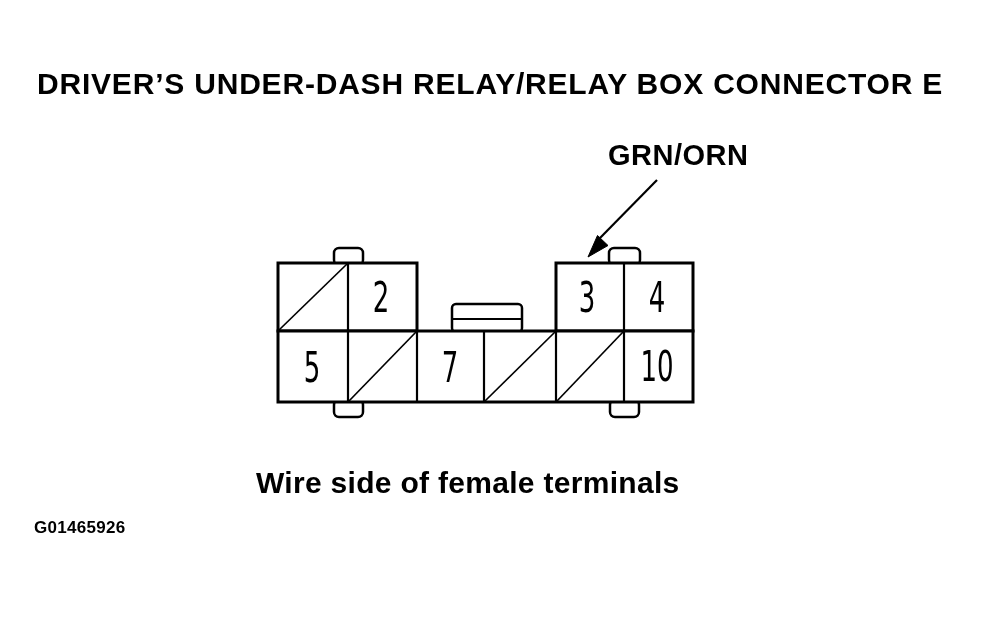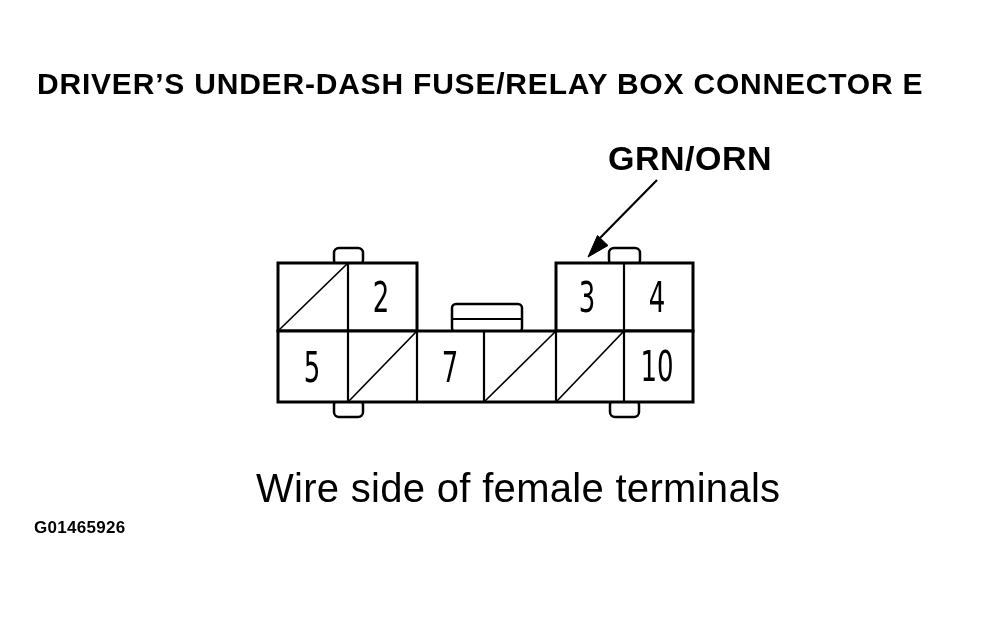--- a/index.html
+++ b/index.html
@@ -20,35 +20,35 @@
   #figure-title {
     left: 37px;
     top: 67px;
     font-size: 30px;
     font-weight: bold;
     letter-spacing: 0.8px;
   }
   #wire-color-label {
     left: 608px;
     top: 139px;
-    font-size: 34px;
+    font-size: 29px;
     font-weight: bold;
     letter-spacing: 0.5px;
   }
   #connector-svg {
     left: 250px;
     top: 140px;
     width: 470px;
     height: 290px;
   }
   #view-caption {
     left: 256px;
     top: 466px;
-    font-size: 40px;
-    font-weight: normal;
+    font-size: 30px;
+    font-weight: bold;
     letter-spacing: 0.3px;
   }
   #figure-id {
     left: 34px;
     top: 518px;
     font-size: 17px;
     font-weight: bold;
     letter-spacing: 0.3px;
   }
   svg .outline {
@@ -90,21 +90,21 @@
   svg text.pin {
     font-family: "DejaVu Sans", sans-serif;
     font-size: 42px;
     fill: #000000;
     text-anchor: middle;
   }
 </style>
 </head>
 <body>
 
-<div id="figure-title" class="abs">DRIVER’S UNDER-DASH FUSE/RELAY BOX CONNECTOR E</div>
+<div id="figure-title" class="abs">DRIVER’S UNDER-DASH RELAY/RELAY BOX CONNECTOR E</div>
 
 <div id="wire-color-label" class="abs">GRN/ORN</div>
 
 <svg id="connector-svg" class="abs" viewBox="0 0 470 290" xmlns="http://www.w3.org/2000/svg">
 
   <rect class="tab" x="84" y="108" width="29" height="17" rx="5"></rect>
   <rect class="tab" x="359" y="108" width="31" height="17" rx="5"></rect>
   <rect class="tab" x="84" y="260" width="29" height="17" rx="5"></rect>
   <rect class="tab" x="360" y="260" width="29" height="17" rx="5"></rect>
 

